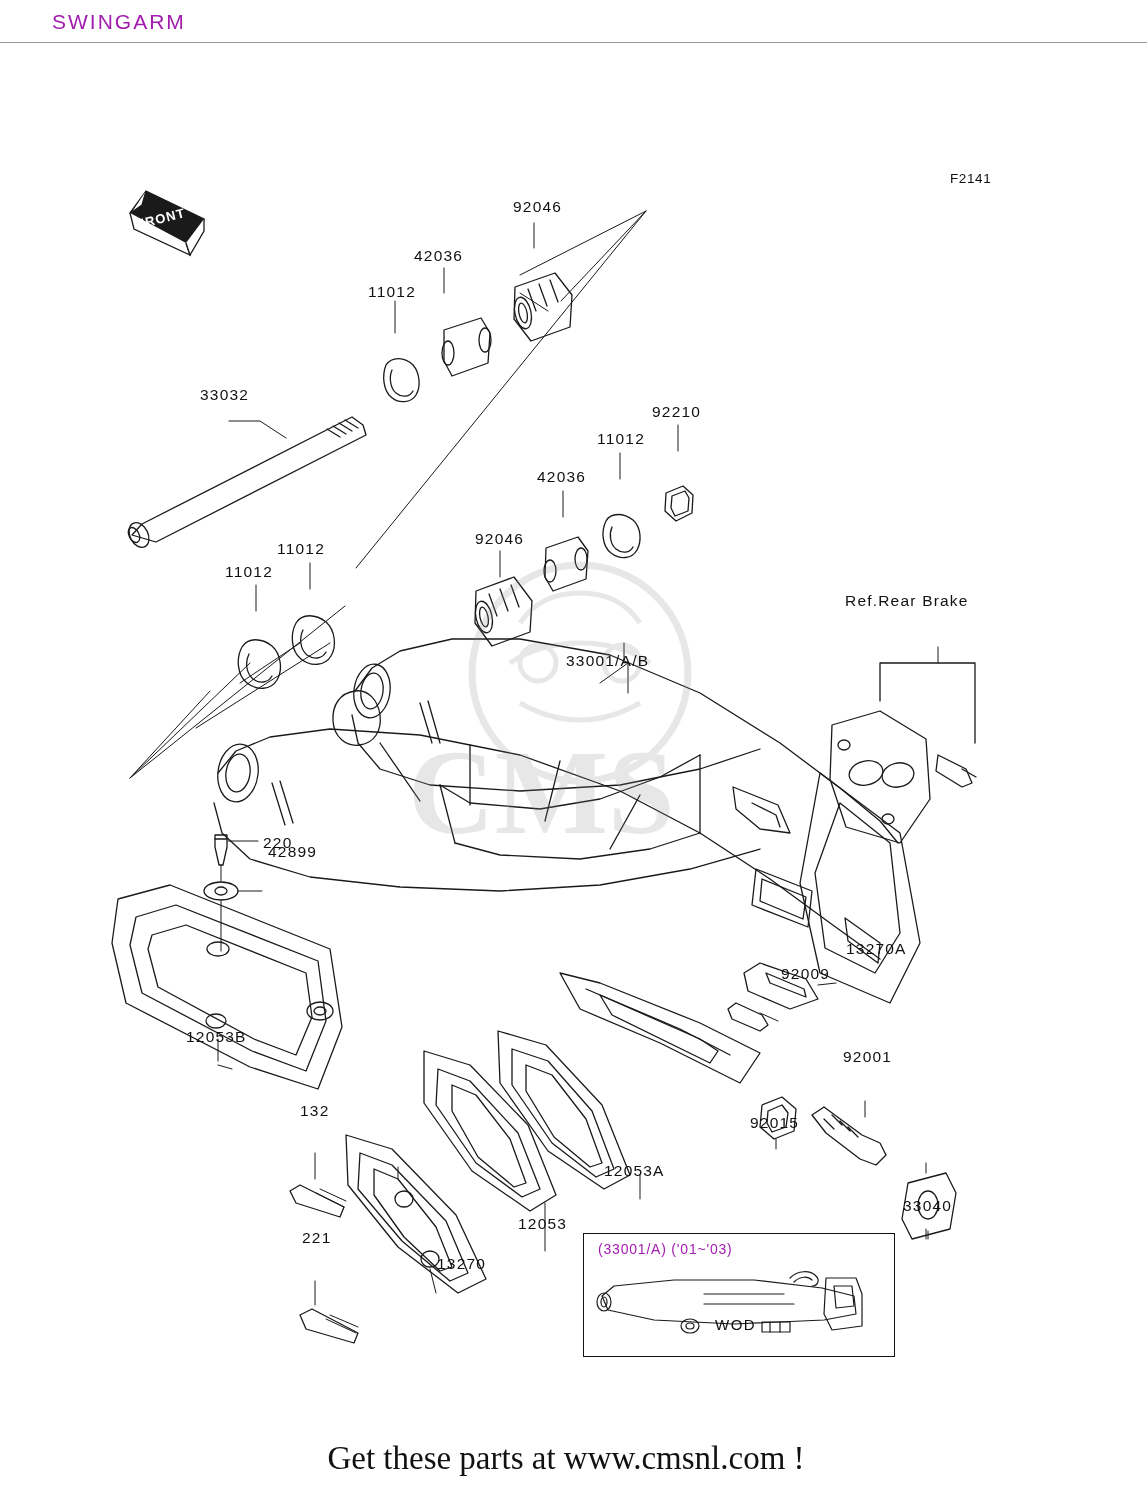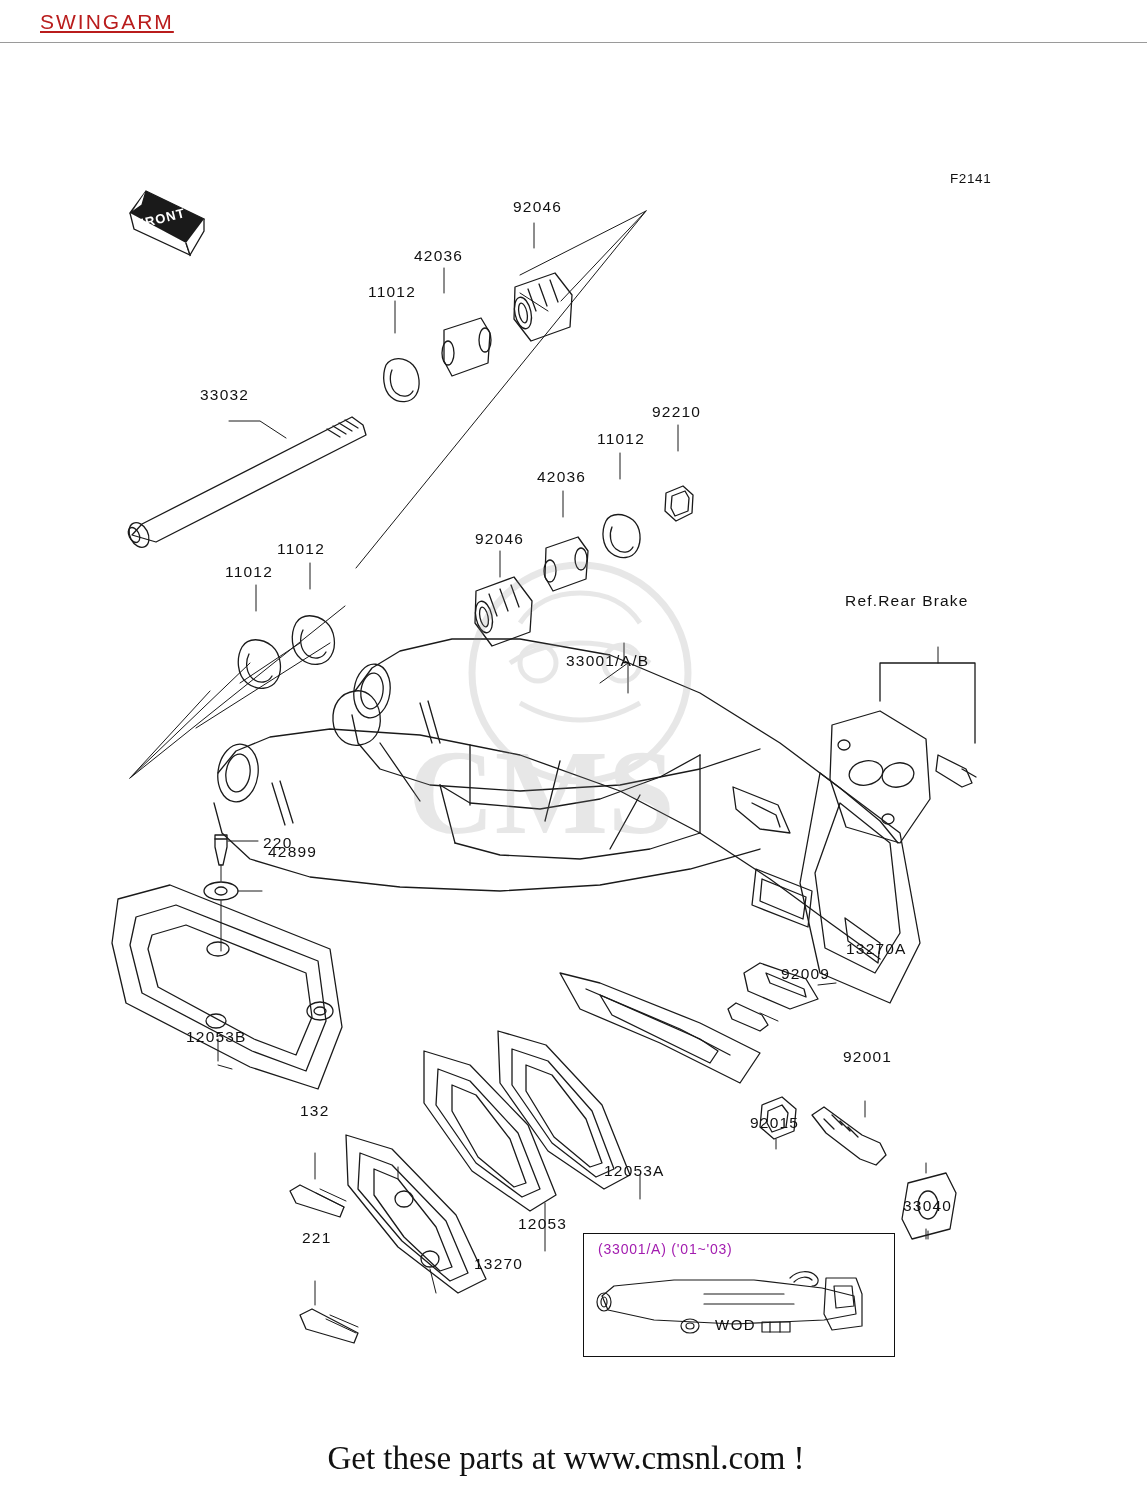--- a/index.html
+++ b/index.html
@@ -13,27 +13,26 @@
   #page {
     position: relative;
     width: 1147px;
     height: 1500px;
     background: #ffffff;
     overflow: hidden;
   }
   
   #header-title {
     position: absolute;
-    left: 40px;
+    left: 52px;
     top: 10px;
     font-size: 21px;
     letter-spacing: 2px;
-    color: #b91c1c;
-    font-family: "Liberation Sans", sans-serif;
-    text-decoration: underline;
+    color: #a21caf;
+    font-family: "Liberation Sans", sans-serif;
   }
   #header-rule {
     position: absolute;
     left: 0;
     top: 42px;
     width: 1147px;
     height: 1px;
     background: #9a9a9a;
   }
   
@@ -400,19 +399,19 @@
     <div class="lbl" style="left:846px; top:897px;">13270A</div>
     <div class="lbl" style="left:781px; top:922px;">92009</div>
     <div class="lbl" style="left:186px; top:985px;">12053B</div>
     <div class="lbl" style="left:843px; top:1005px;">92001</div>
     <div class="lbl" style="left:750px; top:1071px;">92015</div>
     <div class="lbl" style="left:300px; top:1059px;">132</div>
     <div class="lbl" style="left:604px; top:1119px;">12053A</div>
     <div class="lbl" style="left:903px; top:1154px;">33040</div>
     <div class="lbl" style="left:518px; top:1172px;">12053</div>
     <div class="lbl" style="left:302px; top:1186px;">221</div>
-    <div class="lbl" style="left:437px; top:1212px;padding-left:37px;">13270</div>
+    <div class="lbl" style="left:437px; top:1212px;">13270</div>
 
   </div>
 
   <div id="footer">Get these parts at www.cmsnl.com !</div>
 
 </div>
 
 </body></html>

